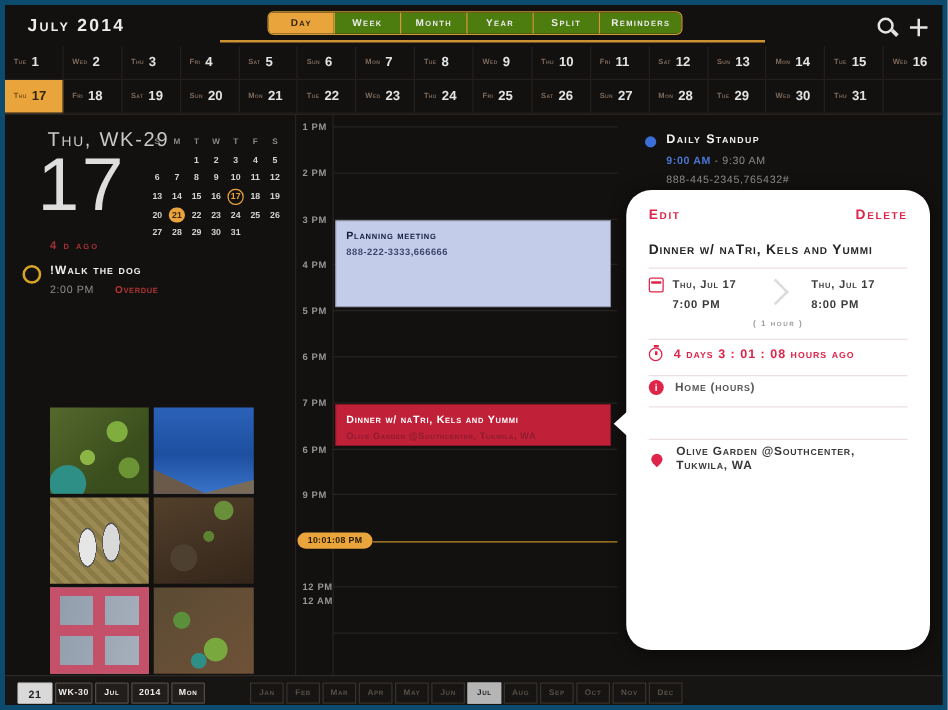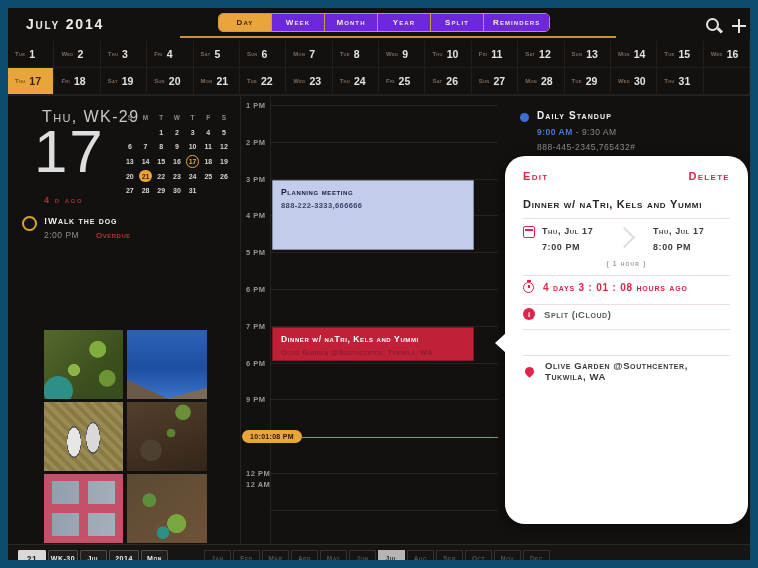--- a/index.html
+++ b/index.html
@@ -1,22 +1,22 @@
 <!DOCTYPE html>
 <html><head>
 <meta charset="utf-8">
 <style>
   html,body{margin:0;padding:0;background:#fff;}
-  #app{position:relative;width:758px;height:568px;box-sizing:border-box;border:8px solid #0c4a6e;
+  #app{position:relative;width:758px;height:568px;box-sizing:border-box;border:4px solid #0c4a6e;
        background:#131110;overflow:hidden;font-family:"Liberation Sans",sans-serif;
        font-variant:small-caps;-webkit-font-smoothing:antialiased;}
   
   .app-title{position:absolute;left:18px;top:8px;font-size:14px;color:#ececec;font-weight:600;letter-spacing:1.8px;}
   #tabsBox{position:absolute;left:210px;top:5px;display:flex;border:1.5px solid #d29a35;border-radius:5px;overflow:hidden;}
-  .tab{padding:4px 9px;font-size:8px;font-weight:bold;color:#eaeaea;letter-spacing:1.1px;min-width:34px;text-align:center;background:#6d28d9;}
+  .tab{padding:4px 9px;font-size:8px;font-weight:bold;color:#eaeaea;letter-spacing:1.1px;min-width:34px;text-align:center;background:#4d7c0f;}
   .tab + .tab{border-left:1.5px solid #d29a35;}
   .tab.active{background:#e9a43c;color:#33230a;}
   #tabsUnderline{position:absolute;left:172px;top:27.5px;width:436px;height:2px;background:#cd9232;}
   .search-icon{position:absolute;left:698px;top:10px;width:9px;height:9px;border:2px solid #e3e3e3;border-radius:50%;}
   .search-icon::after{content:"";position:absolute;left:9px;top:9px;width:6px;height:2.5px;background:#e3e3e3;transform:rotate(45deg);}
   .add-icon{position:absolute;left:724px;top:11px;width:14px;height:14px;}
   .add-icon::before{content:"";position:absolute;left:6px;top:0;width:2px;height:14px;background:#e3e3e3;}
   .add-icon::after{content:"";position:absolute;left:0;top:6px;width:14px;height:2px;background:#e3e3e3;}
   
   #dateStrip{position:absolute;top:33px;left:0;right:0;}
@@ -72,21 +72,21 @@
       linear-gradient(0deg,transparent 0 44%,#c4506a 44% 56%,transparent 56%),
       linear-gradient(100deg,#8f9cab,#a8b2bd);}
   .p6{background:radial-gradient(circle at 62% 72%, #79a83f 0 13%, transparent 14%),
       radial-gradient(circle at 28% 38%, #5c8f3a 0 9%, transparent 10%),
       radial-gradient(circle at 45% 85%, #2e8f86 0 8%, transparent 9%),
       linear-gradient(140deg,#5b4a33,#6e5238);}
   
   .vline{position:absolute;width:1px;background:#26221f;top:88px;height:448px;}
   .tl-label{position:absolute;left:238px;font-size:7.5px;color:#969696;font-weight:600;letter-spacing:0.5px;}
   .tl-line{position:absolute;left:262px;width:228px;height:1px;background:#262321;}
-  .tl-event{position:absolute;left:264px;width:202px;box-sizing:border-box;padding:6px 8px;
+  .tl-event{position:absolute;left:264px;width:221px;box-sizing:border-box;padding:6px 8px;
             border:1px solid rgba(0,0,0,0.3);border-radius:1px;z-index:1;}
   .ev-title{font-size:8.5px;font-weight:bold;letter-spacing:0.6px;}
   .ev-sub{font-size:7.5px;margin-top:4px;letter-spacing:0.4px;font-weight:600;}
   .now-pill{position:absolute;left:234px;width:60px;height:13px;background:#e9a43c;border-radius:7px;
             color:#261803;font-size:7px;font-weight:bold;display:flex;align-items:center;justify-content:center;
             letter-spacing:0.3px;z-index:2;}
   .now-line{position:absolute;left:294px;width:196px;height:1px;background:#bd8a2d;z-index:2;}
   
   .standup-dot{position:absolute;left:512px;top:105px;width:9px;height:9px;border-radius:50%;}
   .standup-title{position:absolute;left:529px;top:102px;font-size:10px;font-weight:bold;color:#f2f2f2;letter-spacing:1.1px;}
@@ -496,21 +496,21 @@
     </div>
 
     <div class="pp-div" style="top:119px"></div>
     <div class="pp-row" style="top:126px">
       <span class="ic ic-stopwatch"></span>
       <span class="pp-row-label red">4 days 3 : 01 : 08 hours ago</span>
     </div>
     <div class="pp-div" style="top:148px"></div>
     <div class="pp-row" style="top:152px">
       <span class="ic ic-info"></span>
-      <span class="pp-row-label">Split (iCloud)</span>
+      <span class="pp-row-label">Home (hours)</span>
     </div>
     <div class="pp-div" style="top:173px"></div>
     <div class="pp-div" style="top:199px"></div>
     <div class="pp-row" style="top:204px">
       <span class="ic ic-pin"></span>
       <span class="pp-row-label dark">Olive Garden @Southcenter, Tukwila, WA</span>
     </div>
   </div>
 
   <div id="bottomBar">

